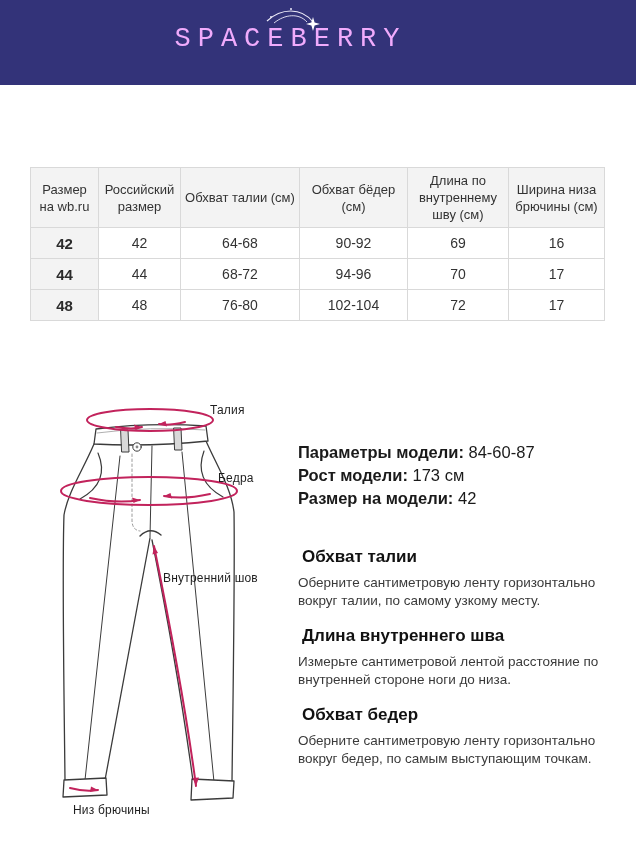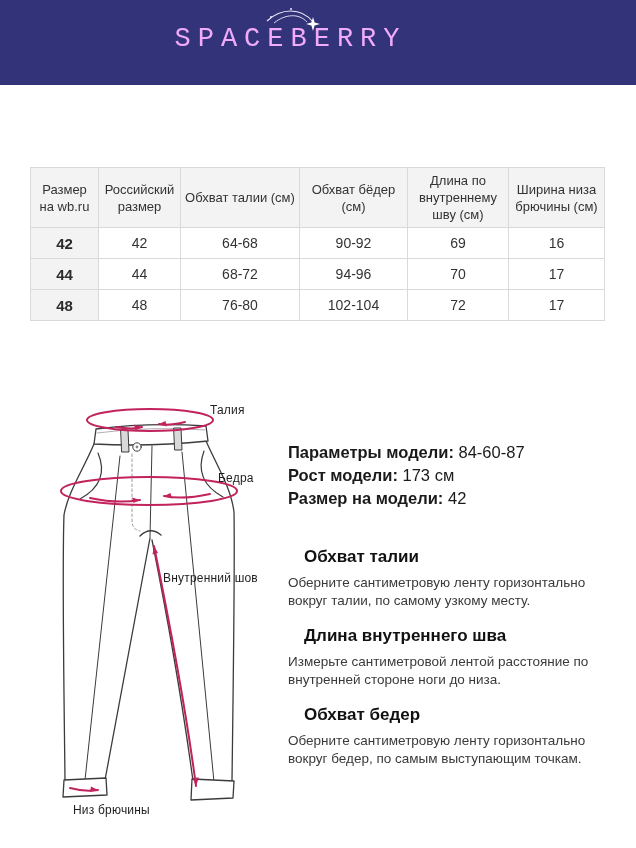--- a/index.html
+++ b/index.html
@@ -26,26 +26,26 @@
   .size-table tbody td{font-size:14px;height:26px;background:#ffffff;}
   .size-table tbody td.rowhead{background:#f3f3f3;font-weight:bold;font-size:15px;color:#2b2b2b;}
   
   .figure-wrap{position:absolute;left:28px;top:390px;width:280px;height:450px;}
   .fig-label{position:absolute;font-size:12px;color:#1f1f1f;letter-spacing:.2px;}
   .label-waist{left:182px;top:13px;}
   .label-hips{left:190px;top:81px;}
   .label-inseam{left:135px;top:176px;width:112px;line-height:24px;}
   .label-hem{left:45px;top:413px;}
   
-  .right-col{position:absolute;left:288px;top:441px;width:316px;}
+  .right-col{position:absolute;left:298px;top:441px;width:316px;}
   .model-info{font-size:16.5px;line-height:23px;color:#1a1a1a;}
   .model-info .lbl{font-weight:bold;}
   .measure-sections{margin-top:37px;}
   .measure-section{margin-bottom:17px;}
-  .measure-section h3{margin:0 0 7px 16px;font-size:17px;color:#111111;font-weight:bold;}
+  .measure-section h3{margin:0 0 7px 4px;font-size:17px;color:#111111;font-weight:bold;}
   .measure-section p{margin:0;font-size:13.5px;line-height:17.5px;color:#3a3a3a;max-width:312px;}
 </style>
 </head>
 <body>
 
 <div class="brand-band">
   <div class="brand-logo">SPACEBERRY</div>
   <svg class="star-svg" width="78" height="40" viewBox="0 0 78 40">
     <path d="M4,16 C18,3 38,2 50,17" fill="none" stroke="#eceaf8" stroke-width="1.2"></path>
     <path d="M11,18 C22,9 36,8 44,17" fill="none" stroke="#eceaf8" stroke-width="0.9"></path>

